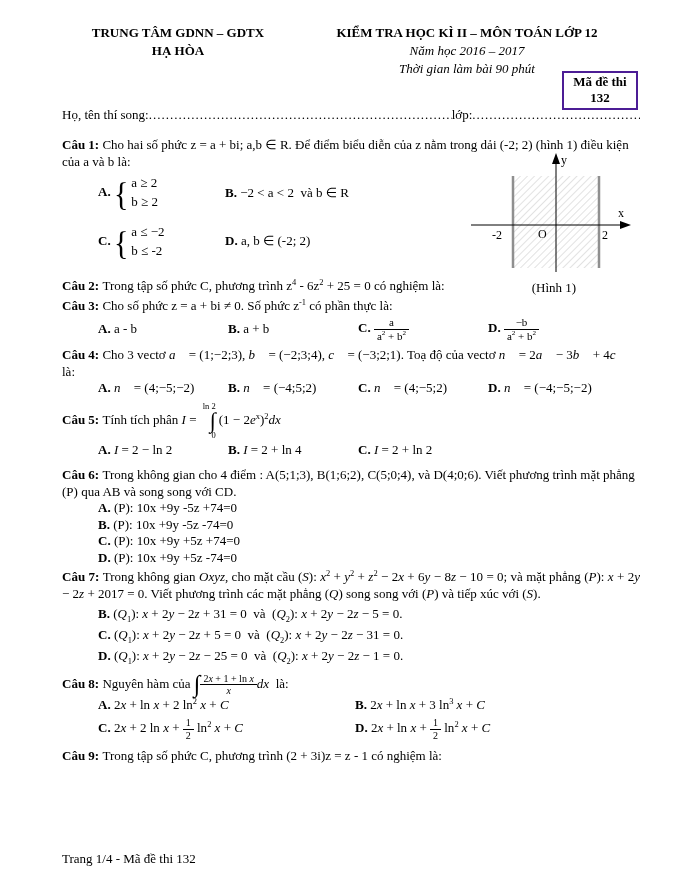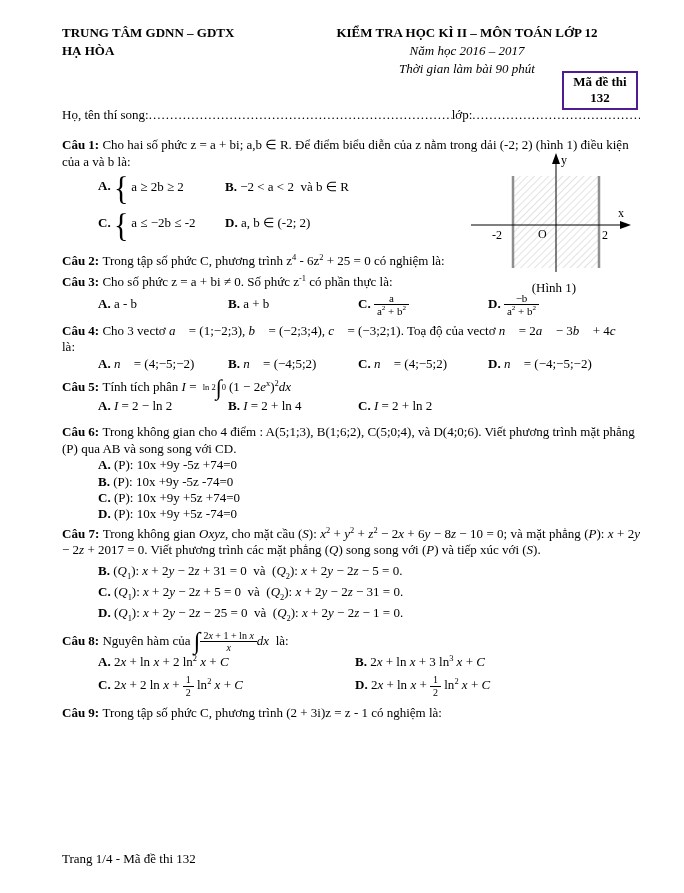--- a/index.html
+++ b/index.html
@@ -6,21 +6,21 @@
   html,body { background:#fff; }
   body {
     width:684px; height:893px; position:relative;
     font-family:"Liberation Serif", serif; font-size:13px; color:#000;
     overflow:hidden;
   }
   .page { position:absolute; inset:0; background:#fff; }
 
   
   .header { position:absolute; top:24px; left:62px; width:578px; display:flex; }
-  .h-left  { width:232px; text-align:left; font-weight:bold; line-height:1.4; }
+  .h-left  { width:232px; text-align:center; font-weight:bold; line-height:1.4; }
   .h-right { flex:1; text-align:center; line-height:1.4; }
   .h-title { font-weight:bold; }
   .h-sub   { font-style:italic; }
 
   .code-box {
     position:absolute; left:562px; top:71px; width:76px;
     border:2px solid #4c1d95; text-align:center; font-weight:bold;
     line-height:1.25; padding:1px 3px;
   }
 
@@ -55,27 +55,27 @@
   .q8 { margin-bottom:7px; }
 
   sup, sub { font-size:0.65em; line-height:0; }
 
   .frac { display:inline-block; vertical-align:middle; text-align:center; font-size:11px; line-height:1.15; }
   .frac.fbig { font-size:10px; }
   .frac .ftop { display:block; border-bottom:1px solid #000; padding:0 3px; }
   .frac .fbot { display:block; padding:0 3px; }
 
   .isg { font-size:24px; vertical-align:middle; line-height:0.9; font-weight:400; }
-  .intlim { display:inline-flex; flex-direction:row; align-items:center; vertical-align:middle; line-height:1; margin:0 3px; }
+  .intlim { display:inline-flex; flex-direction:column; align-items:flex-end; vertical-align:middle; line-height:1; margin:0 3px; }
   .intlim .ilt, .intlim .ilb { font-size:8.5px; line-height:1.1; }
   .intlim .isg { font-size:22px; }
 
   .cases { display:inline-flex; align-items:center; vertical-align:middle; }
   .cases .brace { font-size:30px; line-height:0.85; margin-right:3px; transform:scaleY(1.15); font-weight:400; }
-  .cases .crows { display:inline-flex; flex-direction:row; }
+  .cases .crows { display:inline-flex; flex-direction:column; }
   .cases .crows span { line-height:1.45; }
 
   
   .figure { position:absolute; left:468px; top:150px; width:172px; text-align:center; }
   .fig-caption { margin-top:0px; }
   .figure svg text { font-family:"Liberation Serif", serif; font-size:12px; }
 
   .footer { position:absolute; top:851px; left:62px; width:578px; text-align:left; }
 </style>
 </head>

